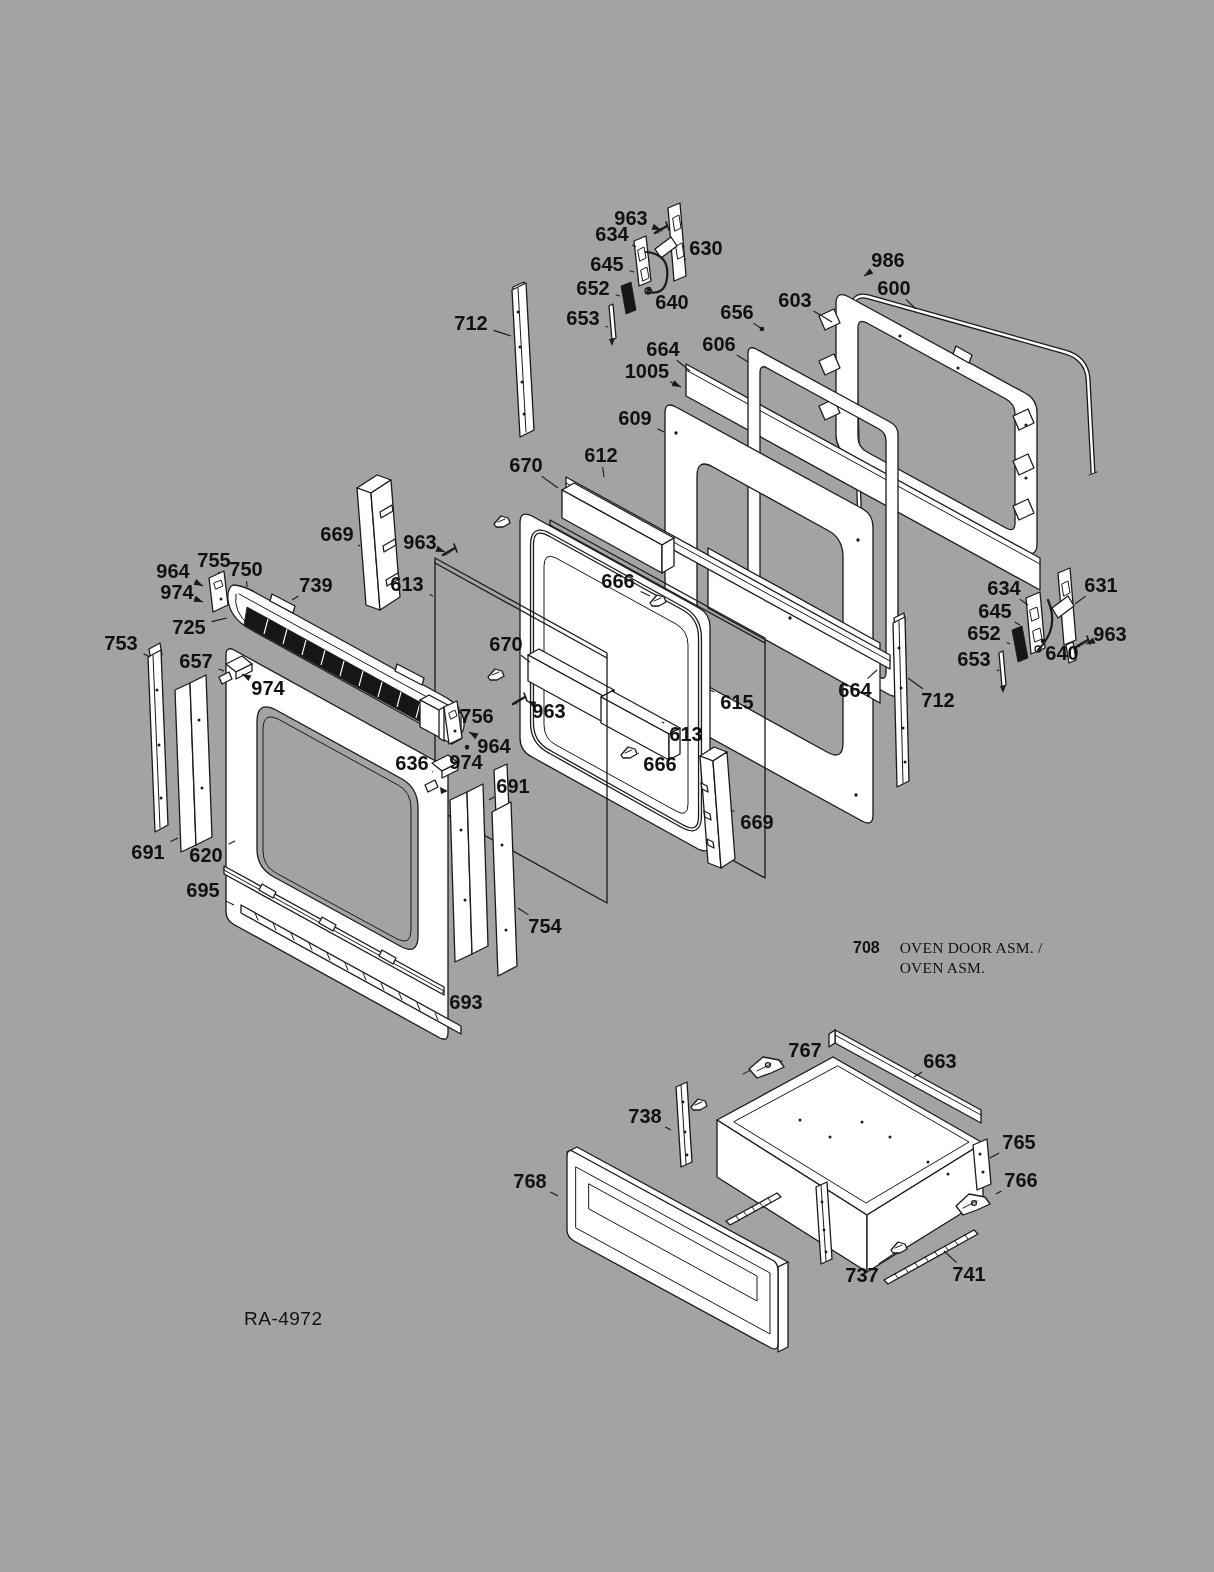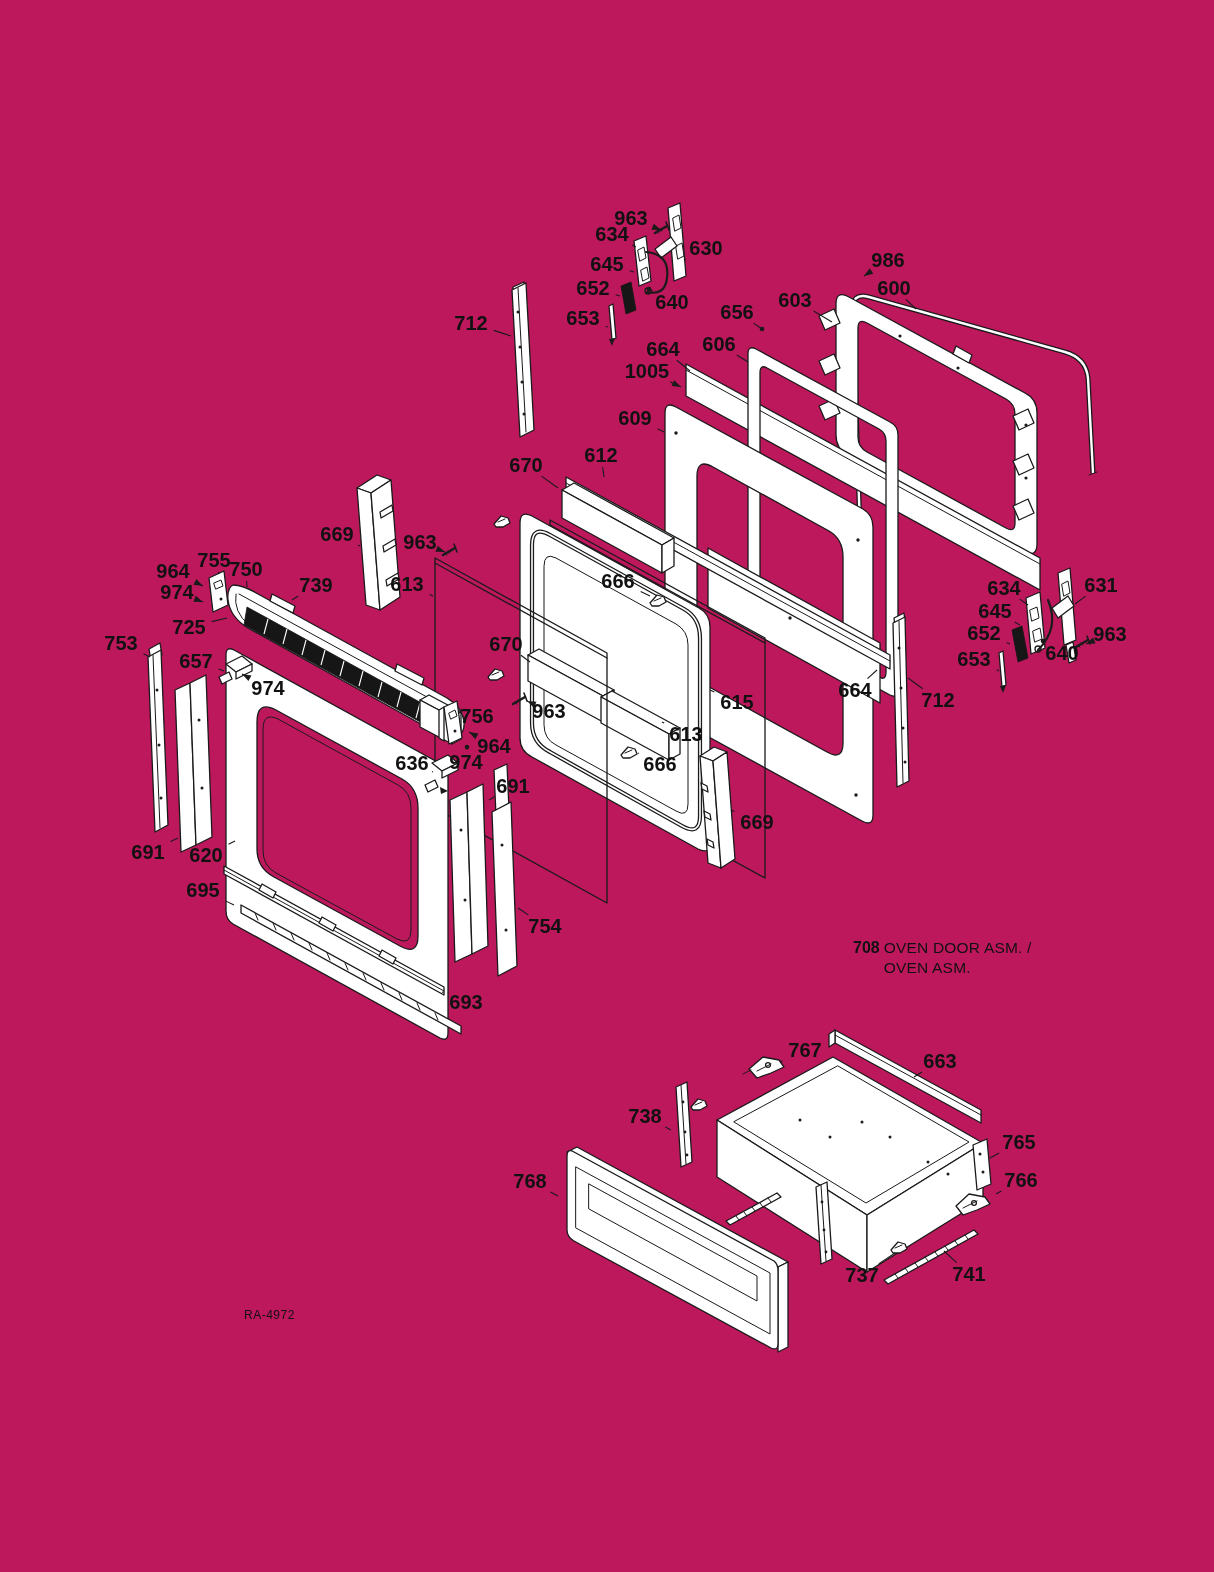--- a/index.html
+++ b/index.html
@@ -1,31 +1,31 @@
 <!DOCTYPE html>
 <html><head>
 <meta charset="utf-8">
 <style>
   html,body{margin:0;padding:0;background:#fff;}
-  .stage{position:relative;width:1214px;height:1572px;background:#be185d;overflow:hidden;
+  .stage{position:relative;width:1214px;height:1572px;background:#a3a3a3;overflow:hidden;
          font-family:"Liberation Sans",sans-serif;}
   .stage svg{position:absolute;left:0;top:0;}
   
   .s{stroke:#1a1a1a;stroke-width:1.3;fill:none;stroke-linejoin:round;stroke-linecap:round;}
   .f{fill:#ffffff;}
   .fe{fill:#ffffff;fill-rule:evenodd;}
   .fb{fill:#161616;stroke:#161616;stroke-width:.8;}
   .thin{stroke-width:1;}
   .thick{stroke-width:2.2;}
   .dot{fill:#1a1a1a;stroke:none;}
   .plabel{font:700 20px "Liberation Sans",sans-serif;fill:#111;}
-  .note{position:absolute;display:flex;gap:4px;color:#111;}
+  .note{position:absolute;display:flex;gap:20px;color:#111;}
   .note-num{font-weight:700;font-size:16px;padding-top:1px;}
-  .note-text{font-size:15.5px;line-height:20px;letter-spacing:.2px;}
-  .footer-code{position:absolute;font-size:12px;color:#111;letter-spacing:.5px;}
+  .note-text{font-size:15.5px;line-height:20px;letter-spacing:.2px;font-family:Liberation Serif, serif;}
+  .footer-code{position:absolute;font-size:19px;color:#111;letter-spacing:.5px;}
 </style>
 </head>
 <body>
 
 <div class="stage">
 
 <svg width="1214" height="1572" viewBox="0 0 1214 1572">
   <defs>
     <g id="clipGlyph">
       <path class="s f" d="M-8,3 L-1,-5 L6,-3 L8,2 L1,6 L-6,6 Z"></path>

